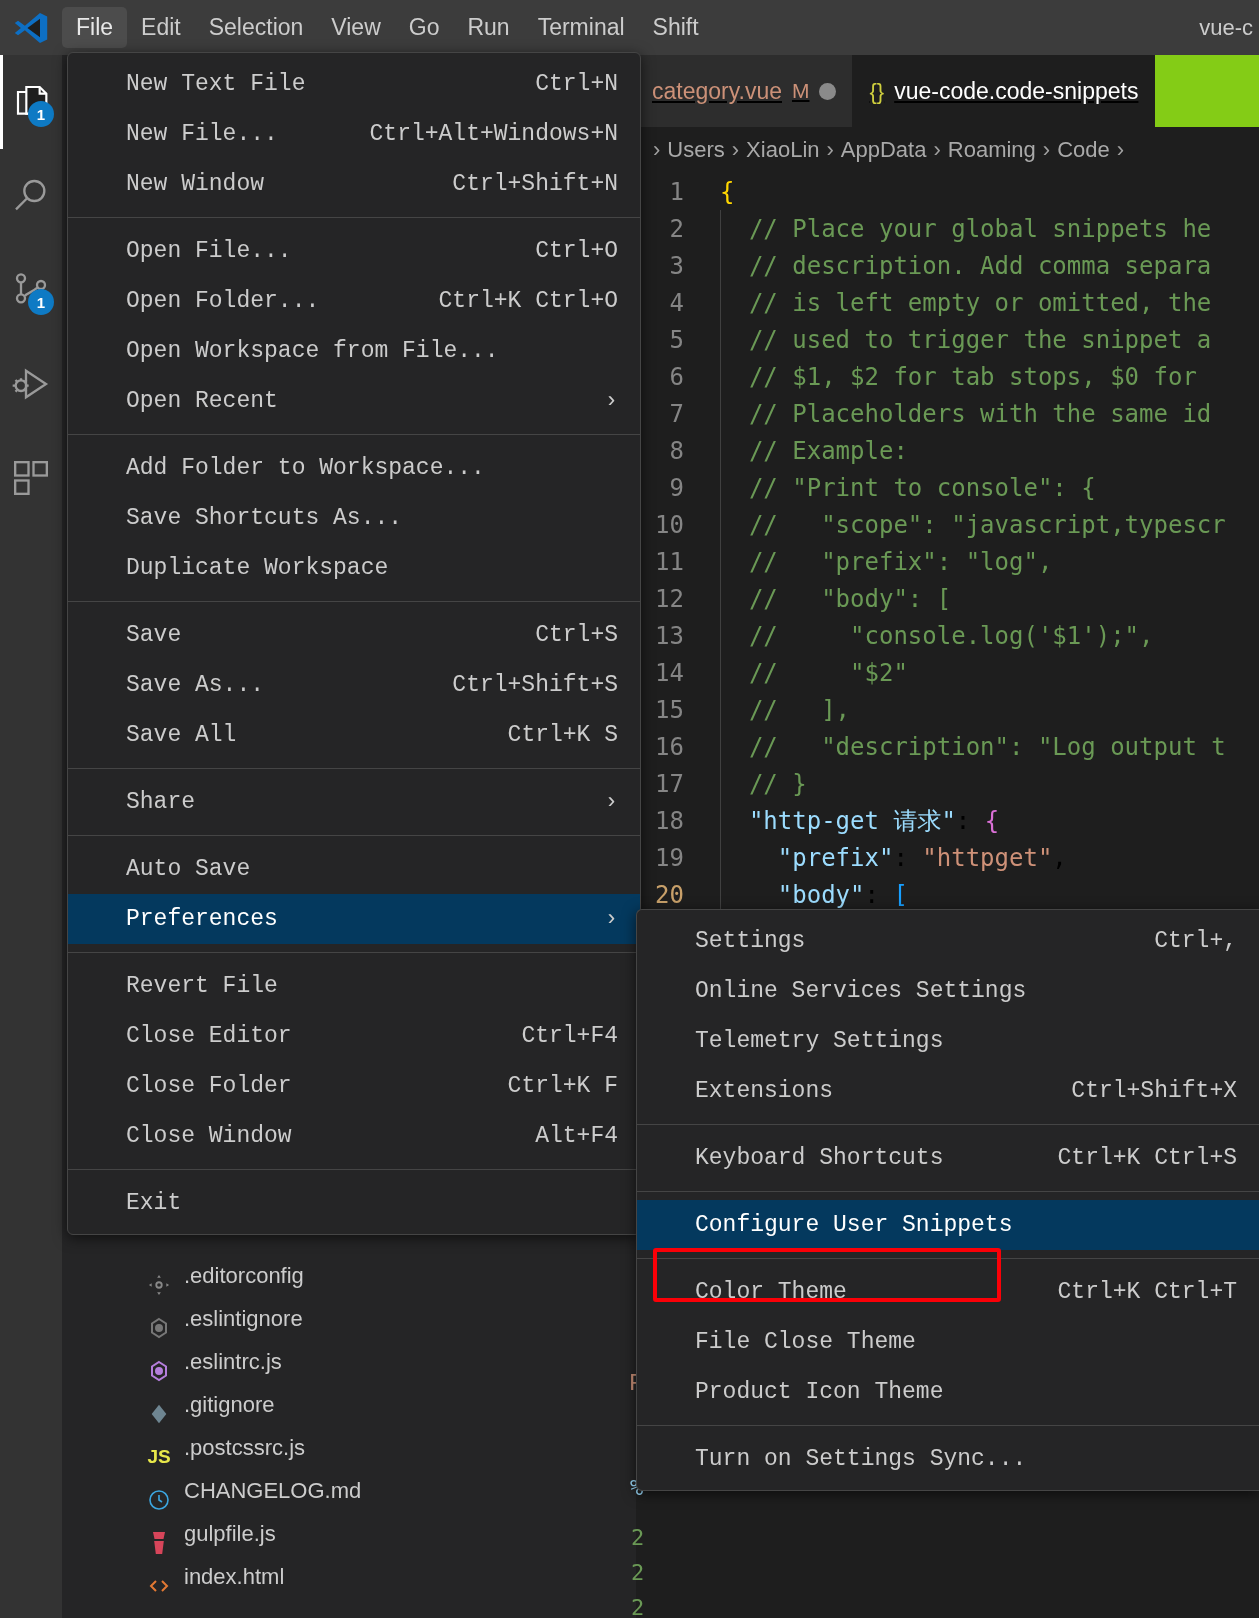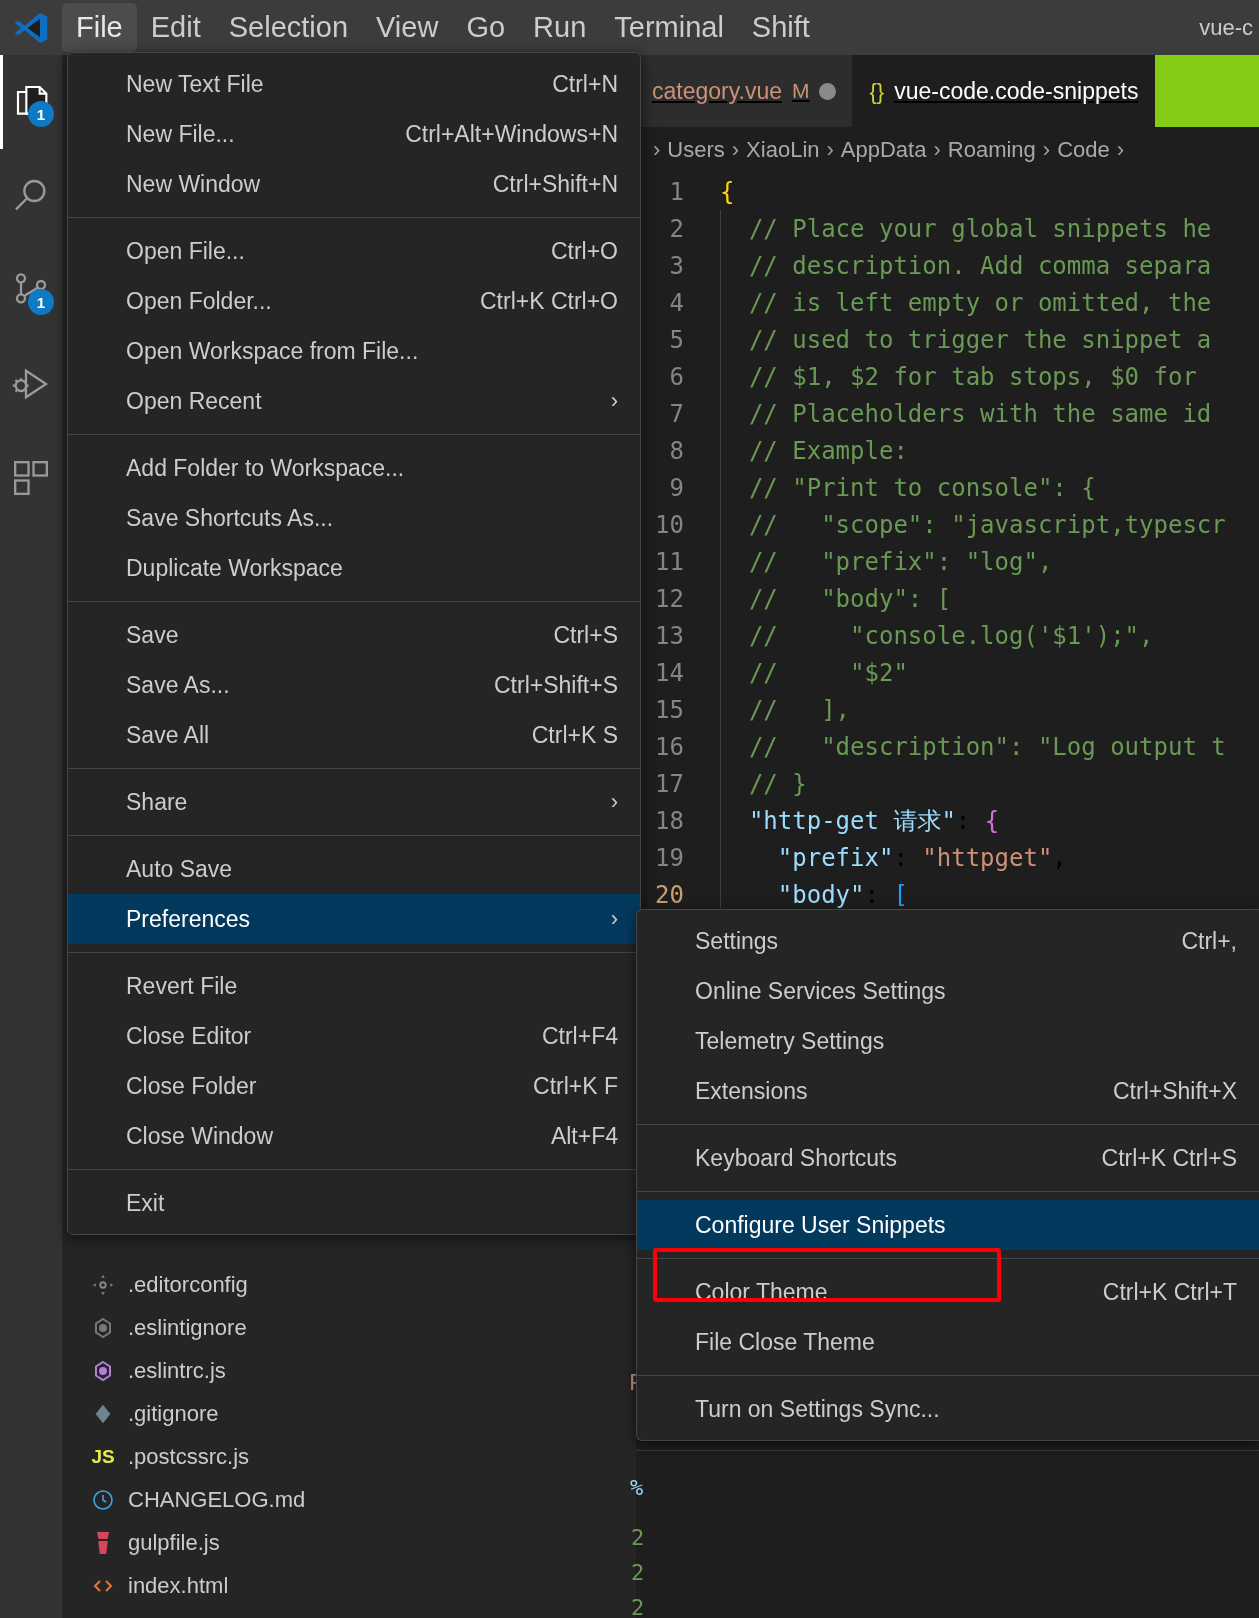--- a/index.html
+++ b/index.html
@@ -12,21 +12,21 @@
   #root { position: relative; width: 1259px; height: 1618px; background: #1e1e1e; }
 
   
   .titlebar {
     position: absolute; left: 0; top: 0; width: 1259px; height: 55px;
     background: #3c3c3c; display: flex; align-items: center;
   }
   .vscode-logo { width: 62px; height: 55px; display: flex; align-items: center; justify-content: center; }
   .menubar { display: flex; align-items: center; height: 55px; }
   .menubar-item {
-    font-size: 29px; color: #cccccc; padding: 7px 14px;
+    font-size: 23px; color: #cccccc; padding: 7px 14px;
     border-radius: 5px; line-height: 1.2; white-space: nowrap;
   }
   .menubar-item.active { background: #4c4c4c; color: #e8e8e8; }
   .window-title {
     position: absolute; right: 0; top: 0; height: 55px;
     display: flex; align-items: center; font-size: 22px; color: #cccccc;
     padding-right: 6px; white-space: nowrap; overflow: hidden;
   }
 
   
@@ -42,21 +42,21 @@
     width: 26px; height: 26px; font-size: 15px;
     display: flex; align-items: center; justify-content: center; font-weight: 600;
   }
 
   
   .sidebar {
     position: absolute; left: 62px; top: 55px; width: 574px; height: 1563px;
     background: #252526; overflow: hidden;
   }
   .file-list { position: absolute; left: 0; top: 1208px; width: 574px; }
-  .file-row { height: 43px; display: flex; align-items: center; padding-left: 24px; }
+  .file-row { height: 43px; display: flex; padding-left: 80px; }
   .file-icon { width: 34px; font-size: 20px; display:flex; align-items:center; justify-content:center; }
   .file-label { font-size: 22px; color: #cccccc; margin-left: 8px; white-space: nowrap; }
 
   
   .editorgroup { position: absolute; left: 636px; top: 55px; width: 623px; height: 1563px; background: #1e1e1e; }
   .tabsrow { position: absolute; left: 0; top: 0; height: 72px; width: 623px; background: #84cc16; display: flex; text-decoration: underline; }
   .tab {
     height: 72px; display: flex; align-items: center; gap: 10px;
     padding: 0 16px; font-size: 23px; white-space: nowrap;
     border-right: 1px solid #1e1e1e;
@@ -90,20 +90,21 @@
   
   .panelpeek { position: absolute; left: 0; top: 1220px; width: 623px; height: 398px; background: #1e1e1e; }
   .peek-row { font-family: "DejaVu Sans Mono", monospace; font-size: 22px; white-space: pre; }
 
   
   .menu {
     position: absolute; background: #252526;
     border: 1px solid #454545; border-radius: 6px;
     box-shadow: 0 3px 14px rgba(0,0,0,.6);
     padding: 6px 0;
+    font-family: Liberation Mono, monospace;
   }
   .menu-item {
     display: flex; align-items: center; height: 50px;
     padding: 0 22px 0 58px; font-size: 23px; color: #cccccc; position: relative;
   }
   .menu-item.selected { background: #04395e; color: #ffffff; gap: 40px; }
   .menu-item .mlabel { flex: 1; white-space: nowrap; }
   .menu-item .mkey { color: #cccccc; font-size: 23px; white-space: nowrap; margin-left: 30px; }
   .menu-item .mchev { font-size: 22px; color: #cccccc; margin-left: 30px; }
   .menu-sep { height: 1px; background: #454545; margin: 8px 0; }
@@ -429,20 +430,23 @@
         <span class="mlabel">Configure User Snippets</span>
       </div>
       <div class="menu-sep"></div>
       <div class="menu-item">
         <span class="mlabel">Color Theme</span>
         <span class="mkey">Ctrl+K Ctrl+T</span>
       </div>
       <div class="menu-item">
         <span class="mlabel">File Close Theme</span>
       </div>
+      <div class="menu-item">
+        <span class="mlabel">Product Icon Theme</span>
+      </div>
       <div class="menu-sep"></div>
       <div class="menu-item">
         <span class="mlabel">Turn on Settings Sync...</span>
       </div>
     </div>
 
   <div class="focus-ring" id="focus-ring" style="left: 653px; top: 1248px; width: 348px; height: 54px;"></div>
 
 </div>
 

